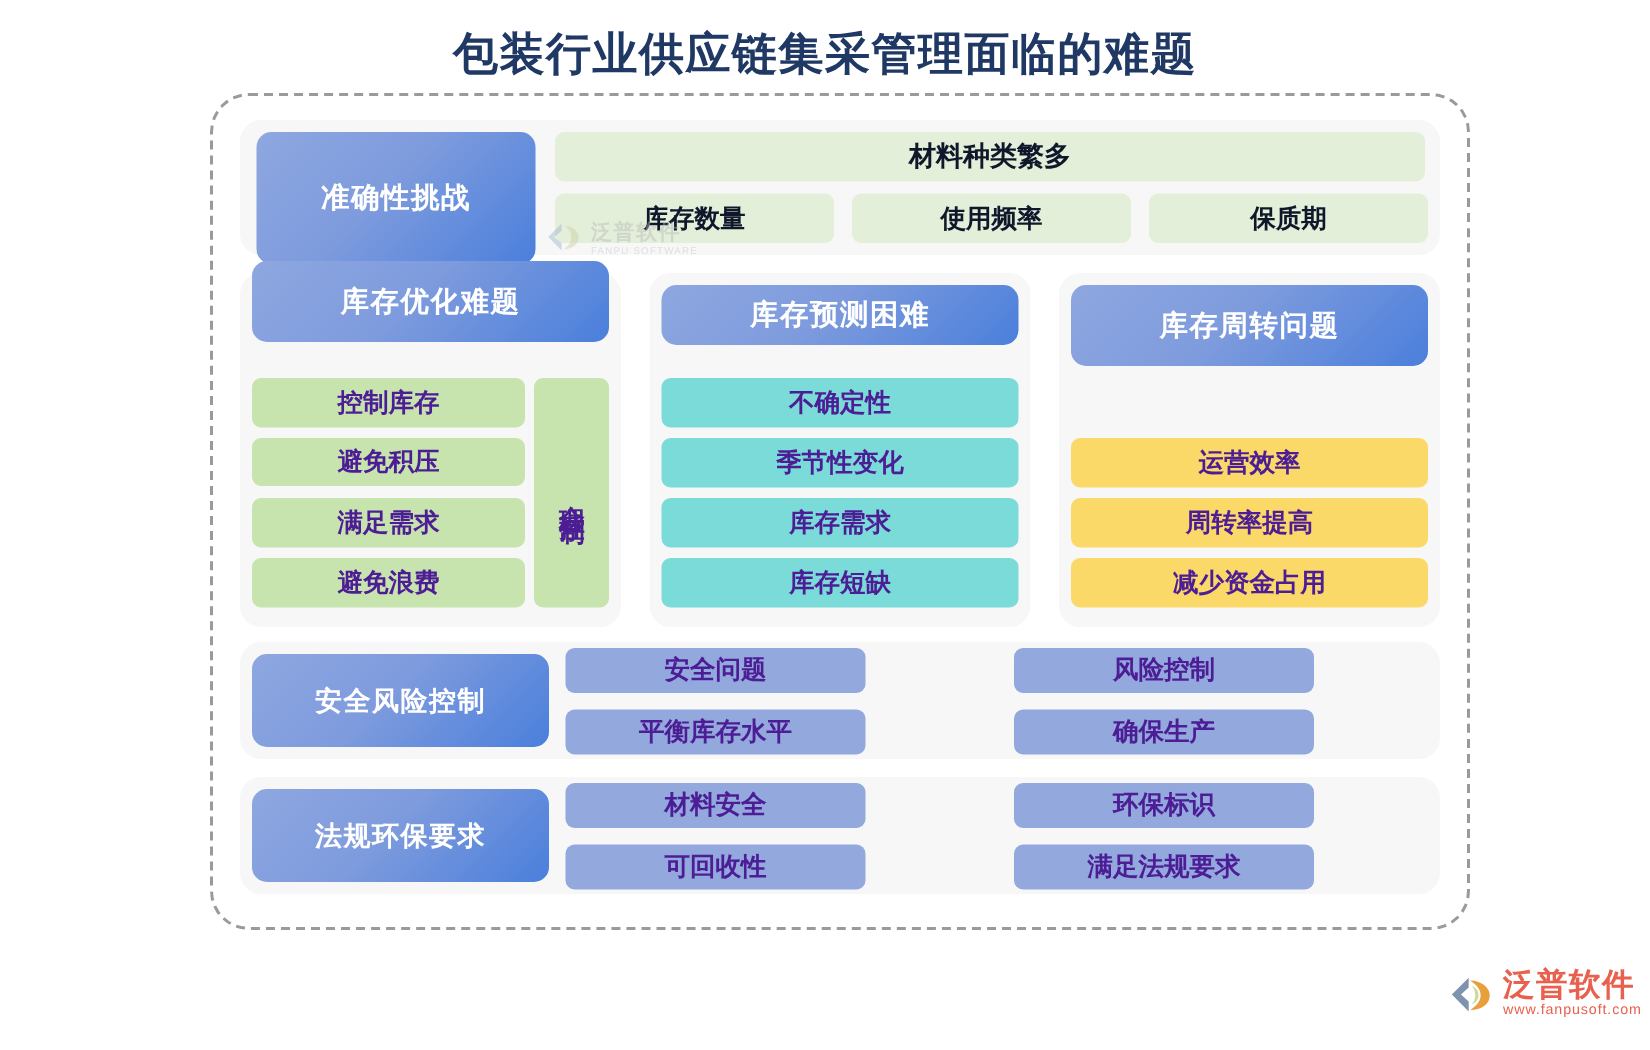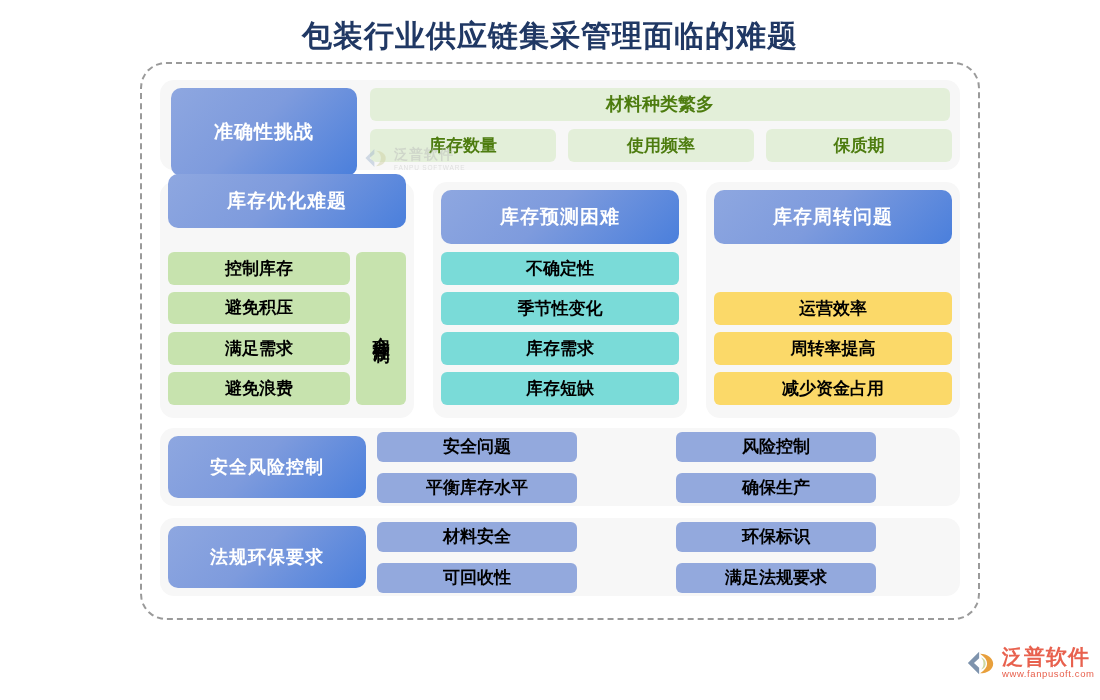--- a/index.html
+++ b/index.html
@@ -37,26 +37,26 @@
     border-radius: 14px;
   }
 
   
   .chip {
     position: absolute;
     display: flex; align-items: center; justify-content: center;
     border-radius: 6px;
     font-size: 17px;
     font-weight: bold;
-    color: #000000;
+    color: #4c1d95;
     text-align: center;
     line-height: 1.15;
   }
   .chip.green  { background: #c7e3ae; }
-  .chip.green-pale { background: #e3efd9; color: #4d7c0f; }
+  .chip.green-pale { background: #e3efd9; color: #0f172a; }
   .chip.teal   { background: #7adbd8; }
   .chip.yellow { background: #fbd969; }
   .chip.peri   { background: #93a9dd; }
 
   
   .hdr {
     position: absolute;
     display: flex; align-items: center; justify-content: center;
     border-radius: 10px;
     background: linear-gradient(135deg, #8ea7e0 0%, #7e9bdd 45%, #4a7fdc 100%);
@@ -142,21 +142,21 @@
 
   <div class="panel" style="left:160px; top:182px; width:254px; height:236px;"></div>
   <div class="hdr" style="left:168px; top:174px; width:238px; height:54px;">库存优化难题</div>
   <div class="chip green" style="left:168px; top:252px; width:182px; height:33px;">控制库存</div>
   <div class="chip green" style="left:168px; top:292px; width:182px; height:32px;">避免积压</div>
   <div class="chip green" style="left:168px; top:332px; width:182px; height:33px;">满足需求</div>
   <div class="chip green" style="left:168px; top:372px; width:182px; height:33px;">避免浪费</div>
   <div class="chip green vertical" style="left:356px; top:252px; width:50px; height:153px;">合理控制</div>
 
   <div class="panel" style="left:433px; top:182px; width:254px; height:236px;"></div>
-  <div class="hdr" style="left:441px; top:190px; width:238px; height:54px;">库存预测困难</div>
+  <div class="hdr" style="left:441px; top:190px; width:238px; height:40px;">库存预测困难</div>
   <div class="chip teal" style="left:441px; top:252px; width:238px; height:33px;">不确定性</div>
   <div class="chip teal" style="left:441px; top:292px; width:238px; height:33px;">季节性变化</div>
   <div class="chip teal" style="left:441px; top:332px; width:238px; height:33px;">库存需求</div>
   <div class="chip teal" style="left:441px; top:372px; width:238px; height:33px;">库存短缺</div>
 
   <div class="panel" style="left:706px; top:182px; width:254px; height:236px;"></div>
   <div class="hdr" style="left:714px; top:190px; width:238px; height:54px;">库存周转问题</div>
   <div class="chip yellow" style="left:714px; top:292px; width:238px; height:33px;">运营效率</div>
   <div class="chip yellow" style="left:714px; top:332px; width:238px; height:33px;">周转率提高</div>
   <div class="chip yellow" style="left:714px; top:372px; width:238px; height:33px;">减少资金占用</div>

